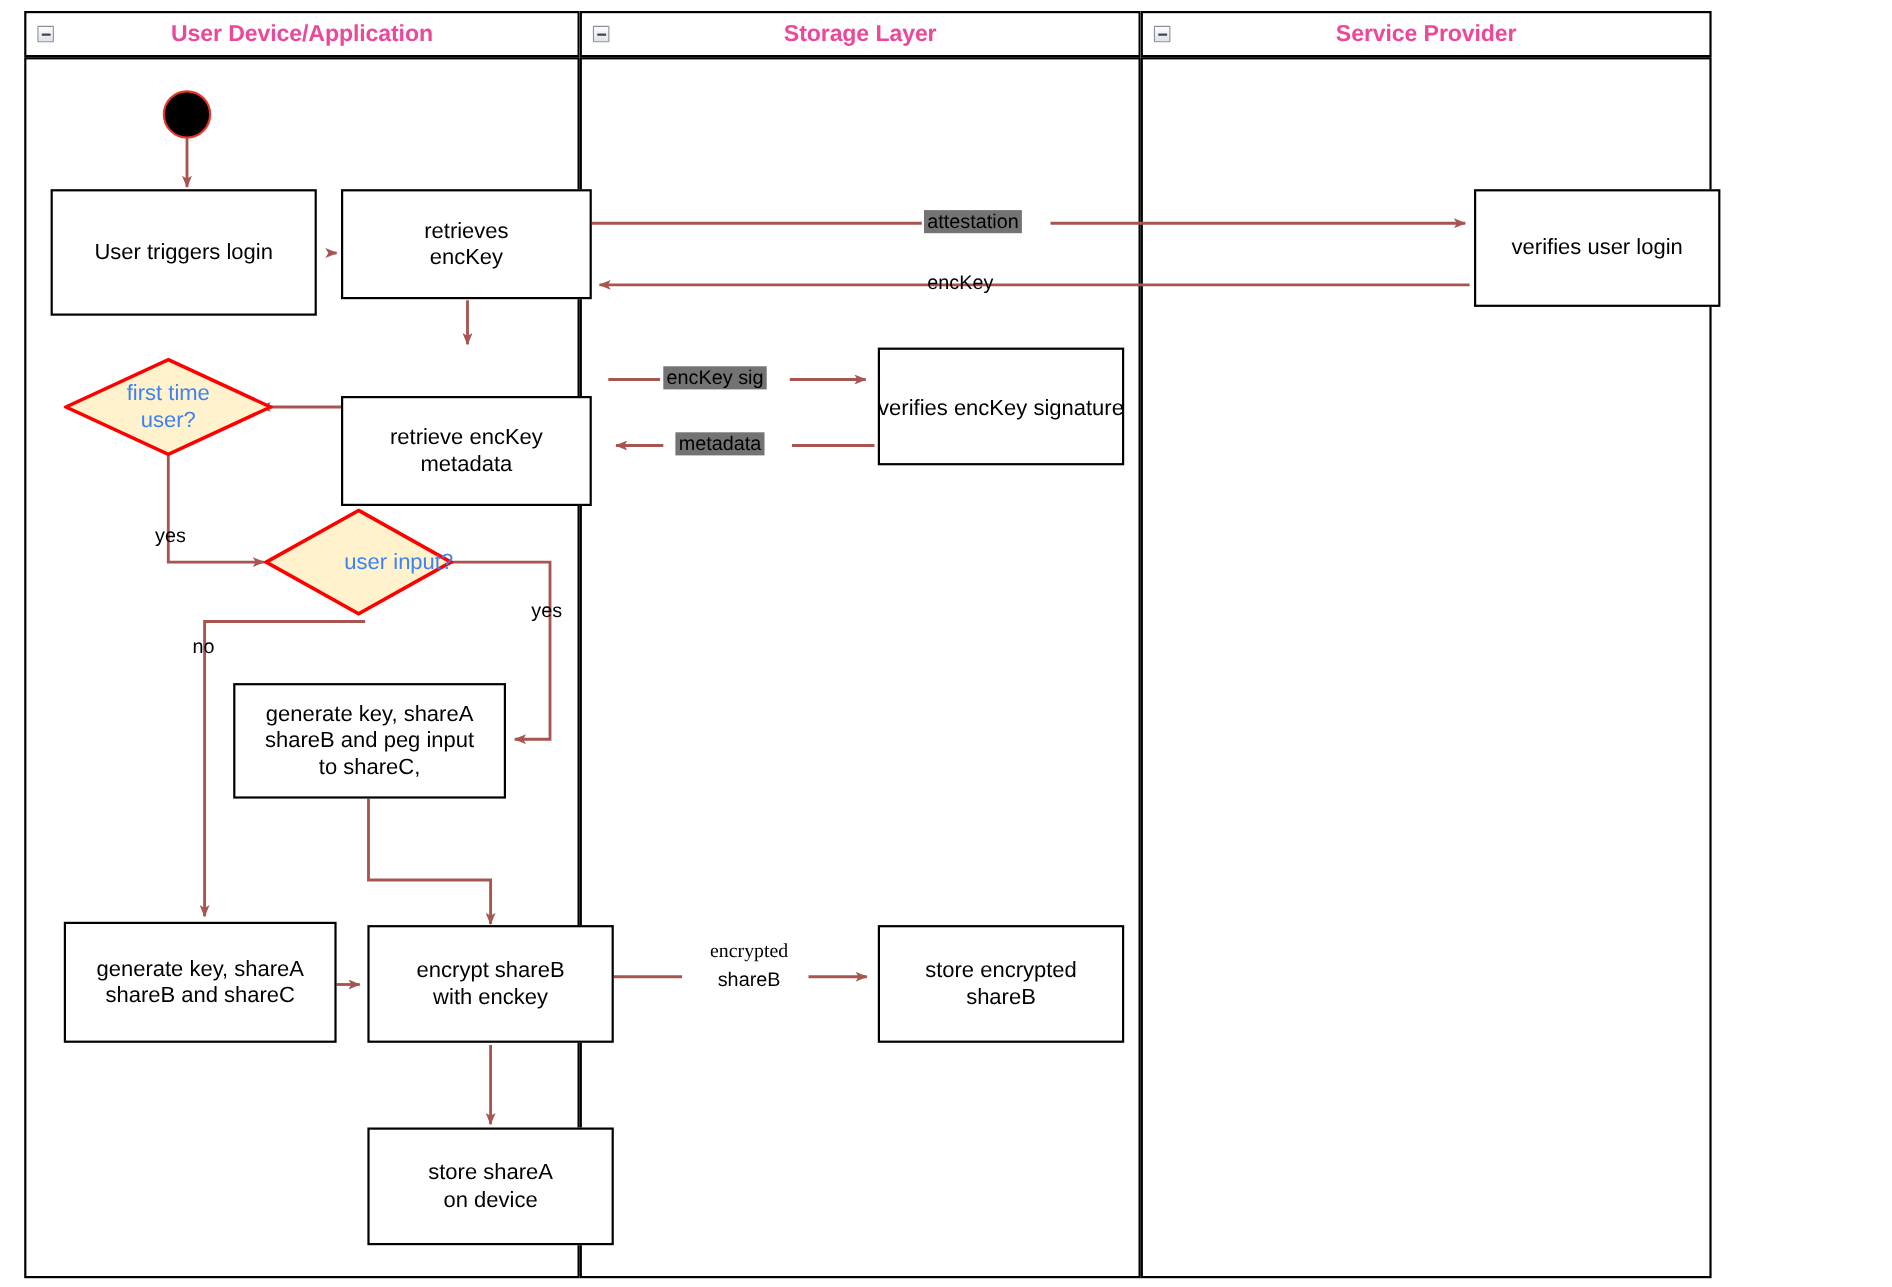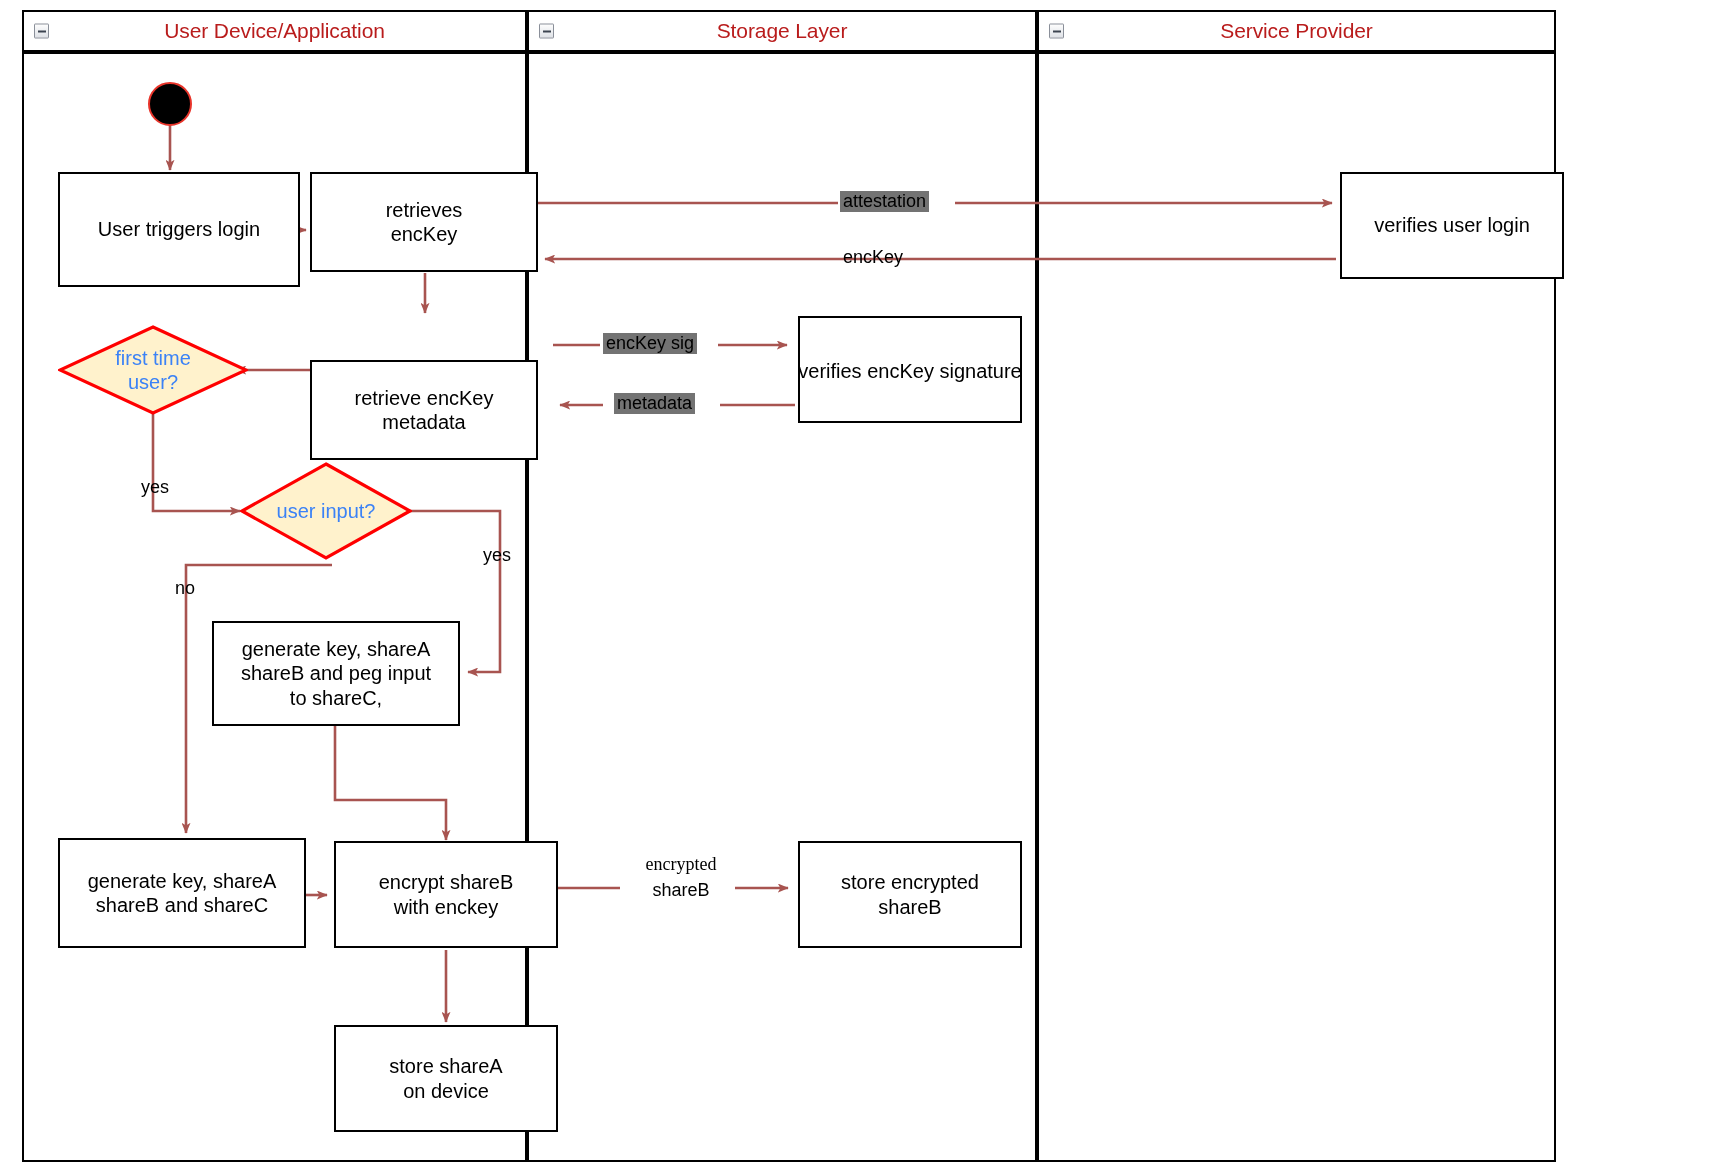--- a/index.html
+++ b/index.html
@@ -27,23 +27,23 @@
   .lane-header {
     position: absolute;
     box-sizing: border-box;
     border: 2px solid #000;
     background: #ffffff;
     display: flex;
     align-items: center;
     justify-content: center;
   }
   .lane-title {
-    font-weight: normal;
+    font-weight: bold;
     font-size: 21px;
-    color: #b91c1c;
+    color: #ec4899;
     letter-spacing: -0.1px;
   }
   .collapse-icon {
     position: absolute;
     left: 10px;
     top: 50%;
     transform: translateY(-50%);
     width: 15px; height: 15px;
     box-sizing: border-box;
     border: 1px solid #8a8f99;
@@ -202,21 +202,21 @@
 
       <path d="M557,888 L620,888"></path>
       <path d="M735,888 L788,888" marker-end="url(#ah)"></path>
 
       <path d="M446,950 L446,1022" marker-end="url(#ah)"></path>
     </g>
   </svg>
 
   <div class="start-node" style="left:148px; top:82px; width:44px; height:44px;"></div>
 
-  <div class="node box" style="left:58px; top:172px; width:242px; height:115px;">
+  <div class="node box" style="left:46px; top:172px; width:242px; height:115px;">
     <span class="txt">User triggers login</span>
   </div>
 
   <div class="node box" style="left:310px; top:172px; width:228px; height:100px;">
     <div>
       <span class="txt">retrieves</span>
       <span class="txt">encKey</span>
     </div>
   </div>
 
@@ -230,21 +230,21 @@
   <div class="diamond" style="left:58px; top:325px; width:190px; height:90px;">
     <svg class="shape" viewBox="0 0 190 90" preserveAspectRatio="none">
       <polygon points="95,2 188,45 95,88 2,45" fill="#fff2cc" stroke="#ff0000" stroke-width="3.2"></polygon>
     </svg>
     <div class="dtxt">
       <div>first time</div>
       <div>user?</div>
     </div>
   </div>
 
-  <div class="diamond" style="left:240px; top:462px; width:172px; height:98px;">
+  <div class="diamond" style="left:240px; top:462px; width:172px; height:98px;justify-content:flex-end;">
     <svg class="shape" viewBox="0 0 172 98" preserveAspectRatio="none">
       <polygon points="86,2 170,49 86,96 2,49" fill="#fff2cc" stroke="#ff0000" stroke-width="3.2"></polygon>
     </svg>
     <div class="dtxt">
       <div>user input?</div>
     </div>
   </div>
 
   <div class="node box" style="left:212px; top:621px; width:248px; height:105px;">
     <div>

